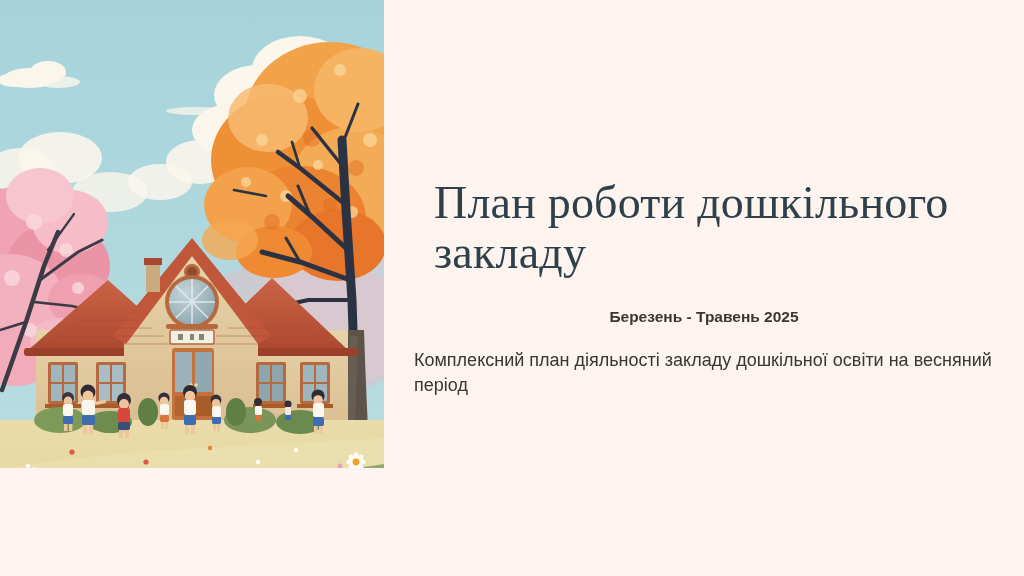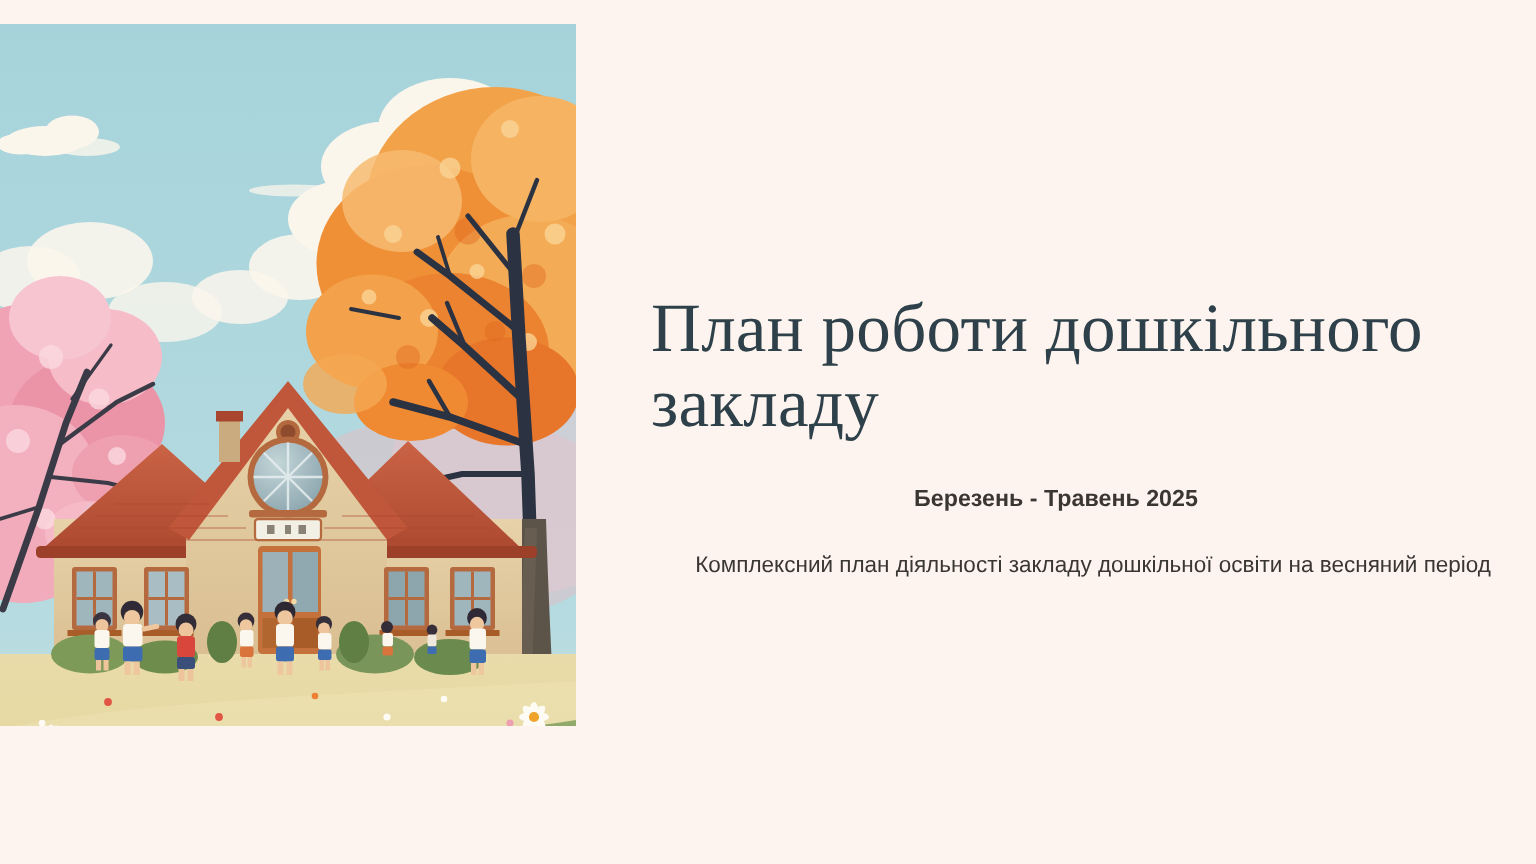--- a/index.html
+++ b/index.html
@@ -3,21 +3,21 @@
 <meta charset="utf-8">
 <style>
   * { margin:0; padding:0; box-sizing:border-box; }
   html, body {
     width:1024px; height:576px; overflow:hidden;
     background:#fdf4ef;
     font-family:"Liberation Sans", sans-serif;
   }
   #slide {
     position:relative; width:1024px; height:468px;
-    background:#14532d; overflow:hidden;margin-top:16px;
+    background:#14532d; overflow:hidden;
   }
 
   
   #illustration {
     position:absolute; left:0; top:0; width:384px; height:576px;
     overflow:hidden; background:#a9d5dc;
   }
   #illustration svg { display:block; width:384px; height:576px; }
 
   
@@ -31,21 +31,21 @@
     font-size:46px; line-height:50px; font-weight:400;
     color:#2e4049; letter-spacing:.2px;
   }
   #date-line {
     position:absolute; left:20px; top:306px; width:600px;
     text-align:center; font-size:15.5px; line-height:22px;
     color:#3a3632; font-weight:700;
   }
   #desc-line {
     position:absolute; left:30px; top:348px; width:580px;
-    text-align:right; font-size:15px; line-height:25px;
+    text-align:left; font-size:18px; line-height:25px;
     color:#3a3632; font-weight:400;
   }
 
   
   #next-arrow {
     position:absolute; left:893px; top:528px;
     width:150px; height:48px; cursor:pointer;
   }
   #next-arrow svg { display:block; }
 </style>

